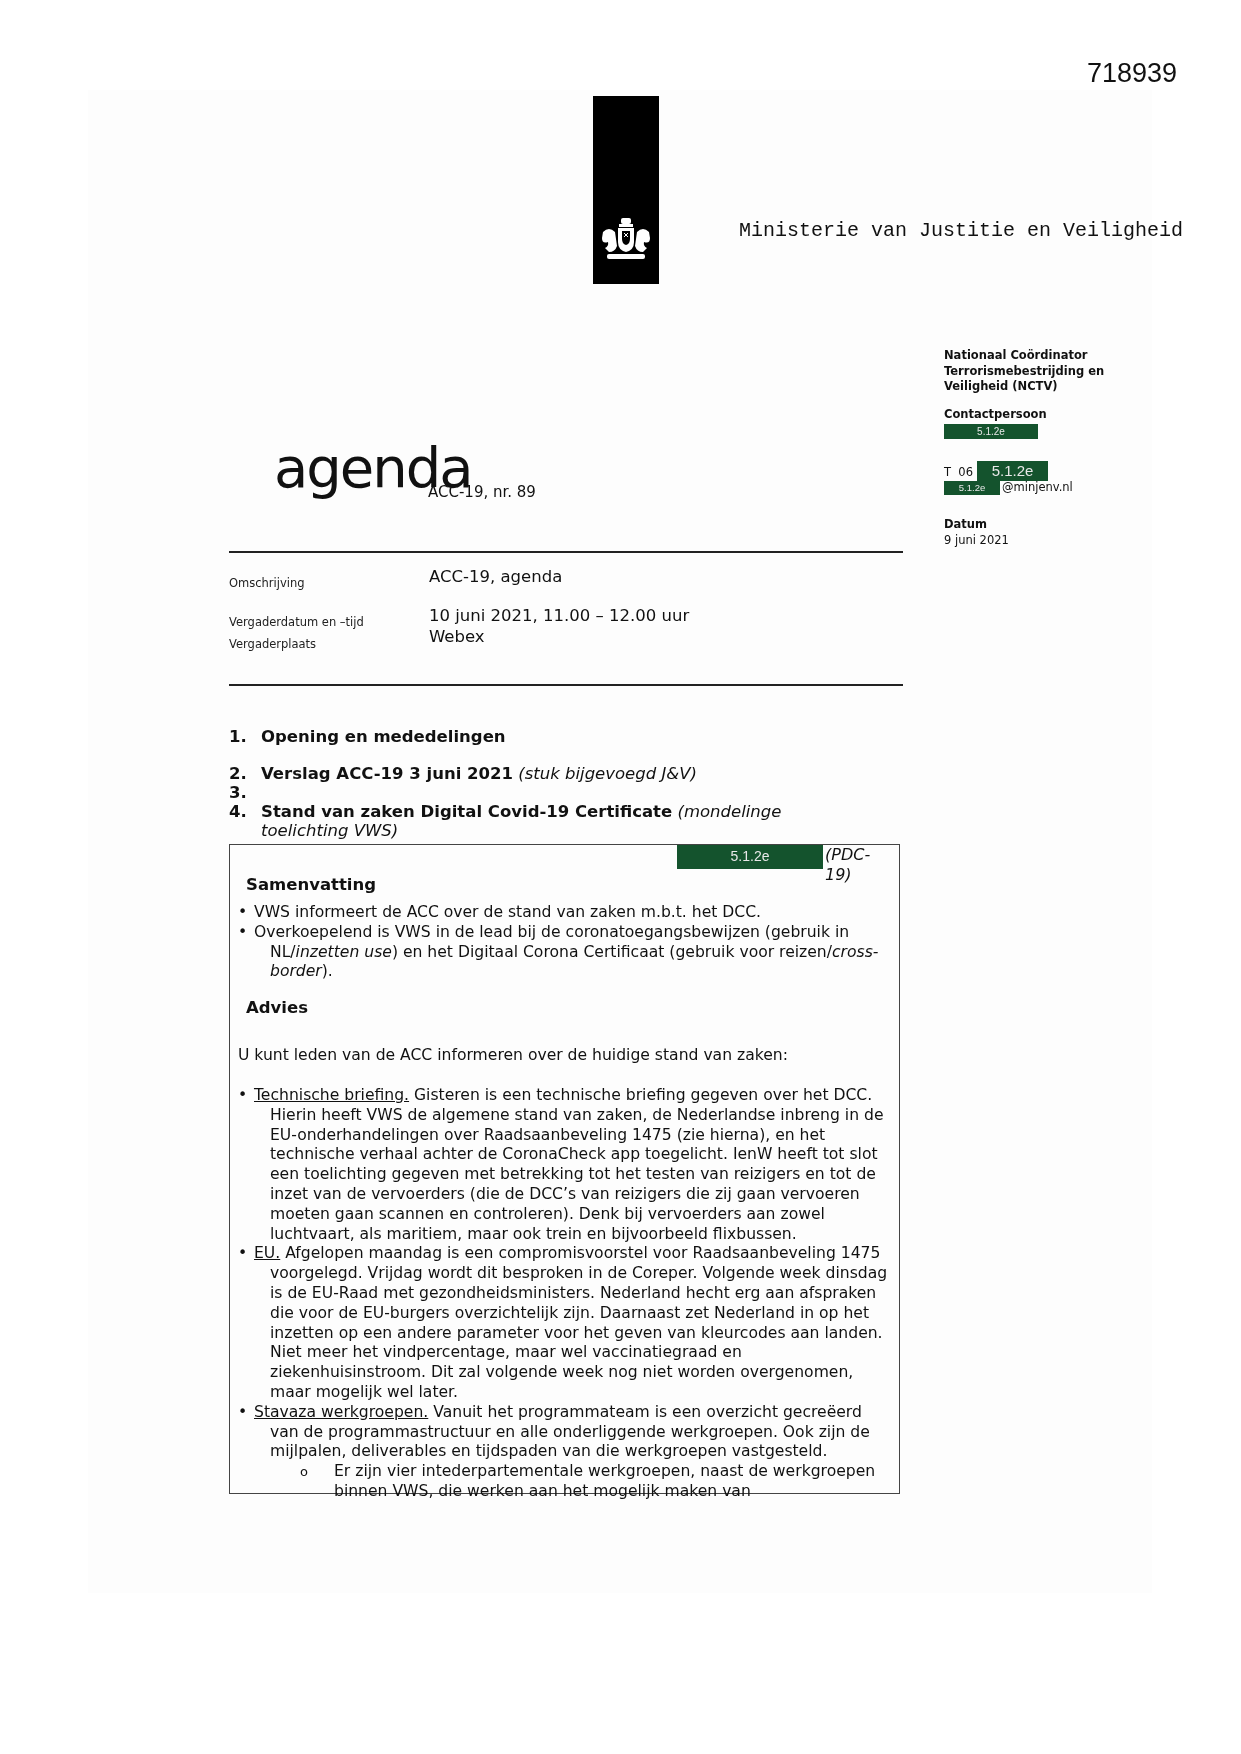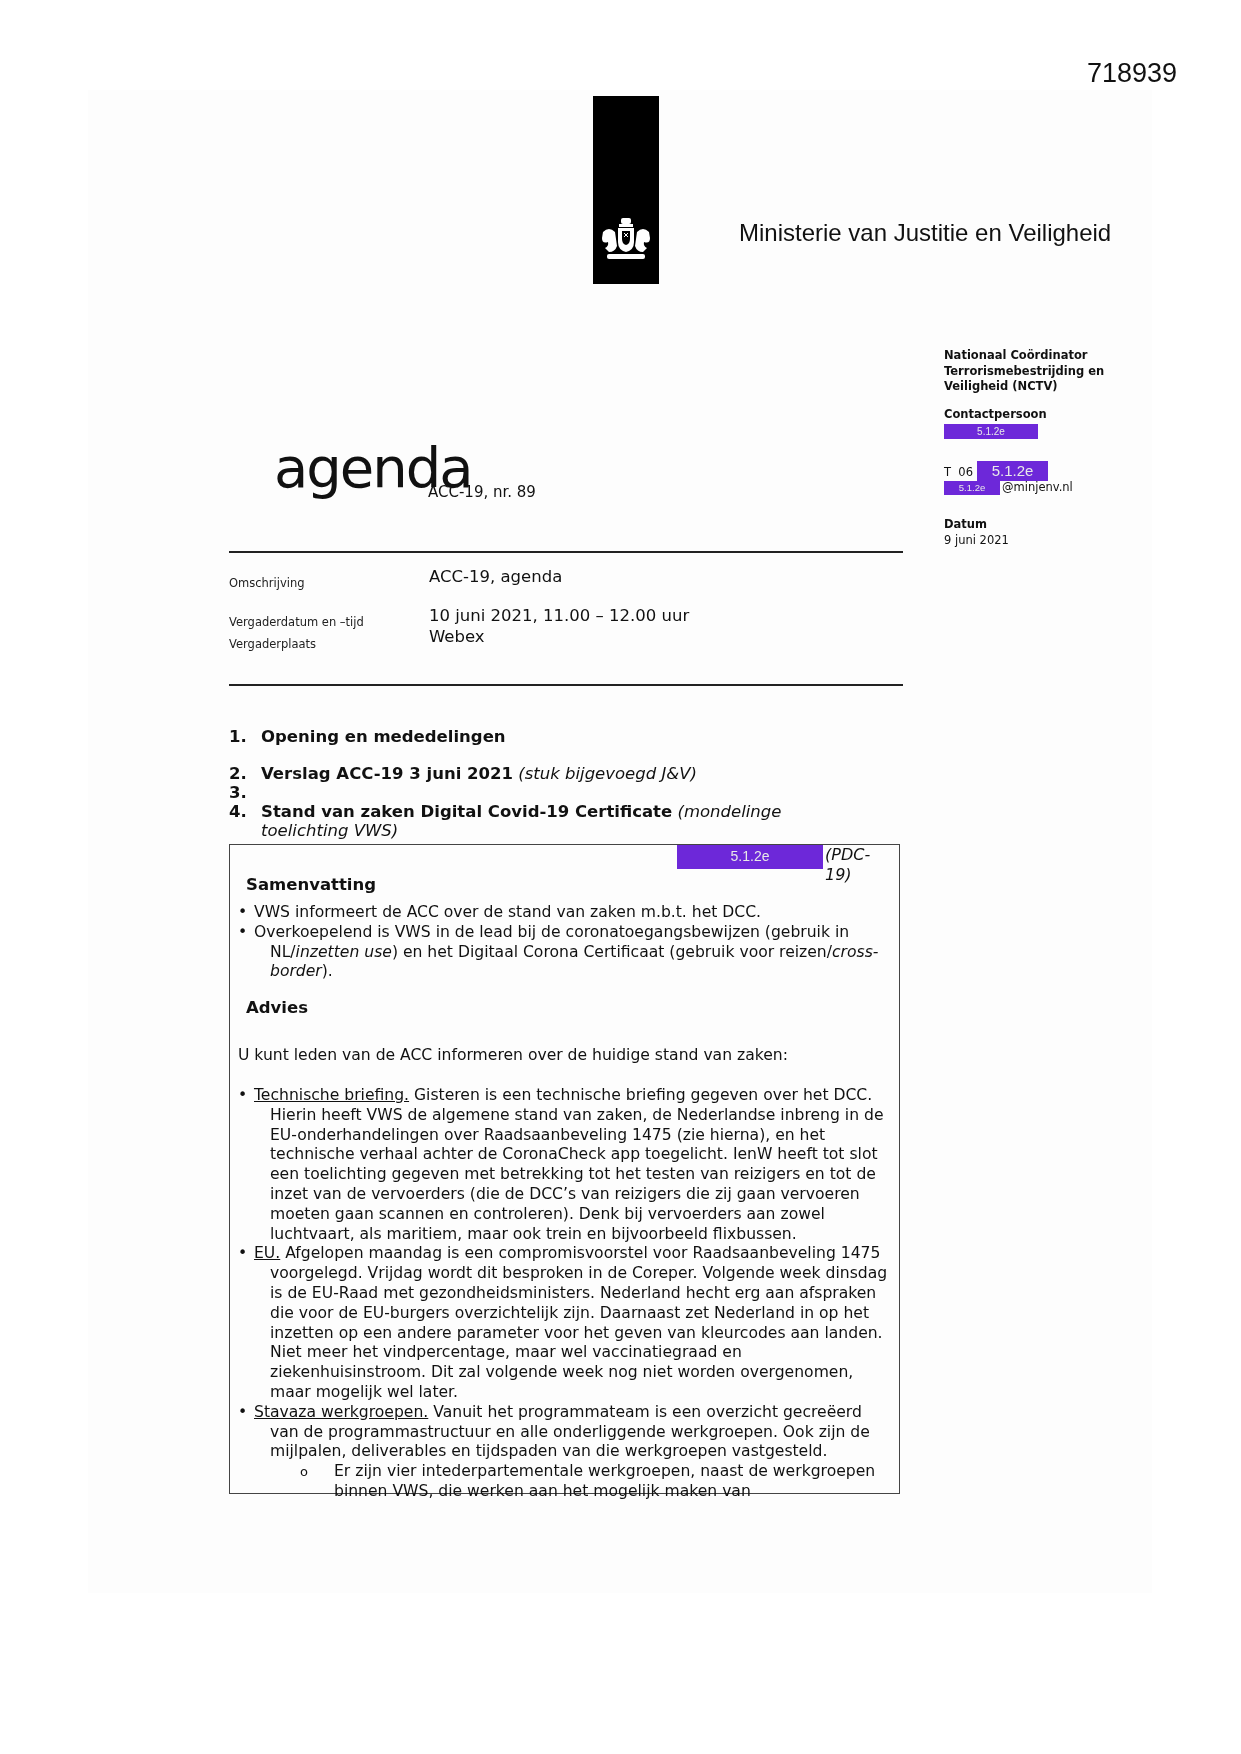--- a/index.html
+++ b/index.html
@@ -12,30 +12,30 @@
     }
     .doc-id {
       position: absolute; left: 1087px; top: 58px; font-family: "Liberation Sans", sans-serif;
       font-size: 27px; color: #111;
     }
     .logo-bar {
       position: absolute; left: 593px; top: 96px; width: 66px; height: 188px; background: #000;
     }
     .crest { position: absolute; left: 6px; top: 120px; width: 54px; height: 48px; }
     .ministry {
-      position: absolute; left: 739px; top: 219px; font-family: Liberation Sans, sans-serif;
-      font-size: 24px; color: #111;
+      position: absolute; left: 739px; top: 219px; font-family: Liberation Mono, monospace;
+      font-size: 20px; color: #111;
     }
     .sidebar {
       position: absolute; left: 944px; top: 348px; width: 200px; font-family: "DejaVu Sans", sans-serif;
       font-size: 11.5px; line-height: 15.5px;
     }
     .sidebar .bold { font-weight: bold; }
     .redact {
-      display: inline-block; background: #6d28d9; color: #e8e8e8; font-family: "Liberation Sans", sans-serif;
+      display: inline-block; background: #14532d; color: #e8e8e8; font-family: "Liberation Sans", sans-serif;
       text-align: center; vertical-align: middle;
     }
     .r-contact { width: 94px; height: 15px; font-size: 10px; line-height: 15px; margin-top: 2px; }
     .phone-line { margin-top: 24px; height: 18px; line-height: 18px; display: flex; align-items: flex-end; }
     .r-phone { width: 71px; height: 20px; font-size: 15px; line-height: 20px; margin-left: 4px; }
     .mail-line { display: flex; align-items: center; height: 14px; }
     .r-mail { width: 56px; height: 14px; font-size: 9.5px; line-height: 14px; margin-right: 2px; }
     .datum-label { margin-top: 22px; font-weight: bold; }
     .title-word {
       position: absolute; left: 230px; top: 440px; font-family: "DejaVu Sans", sans-serif;

